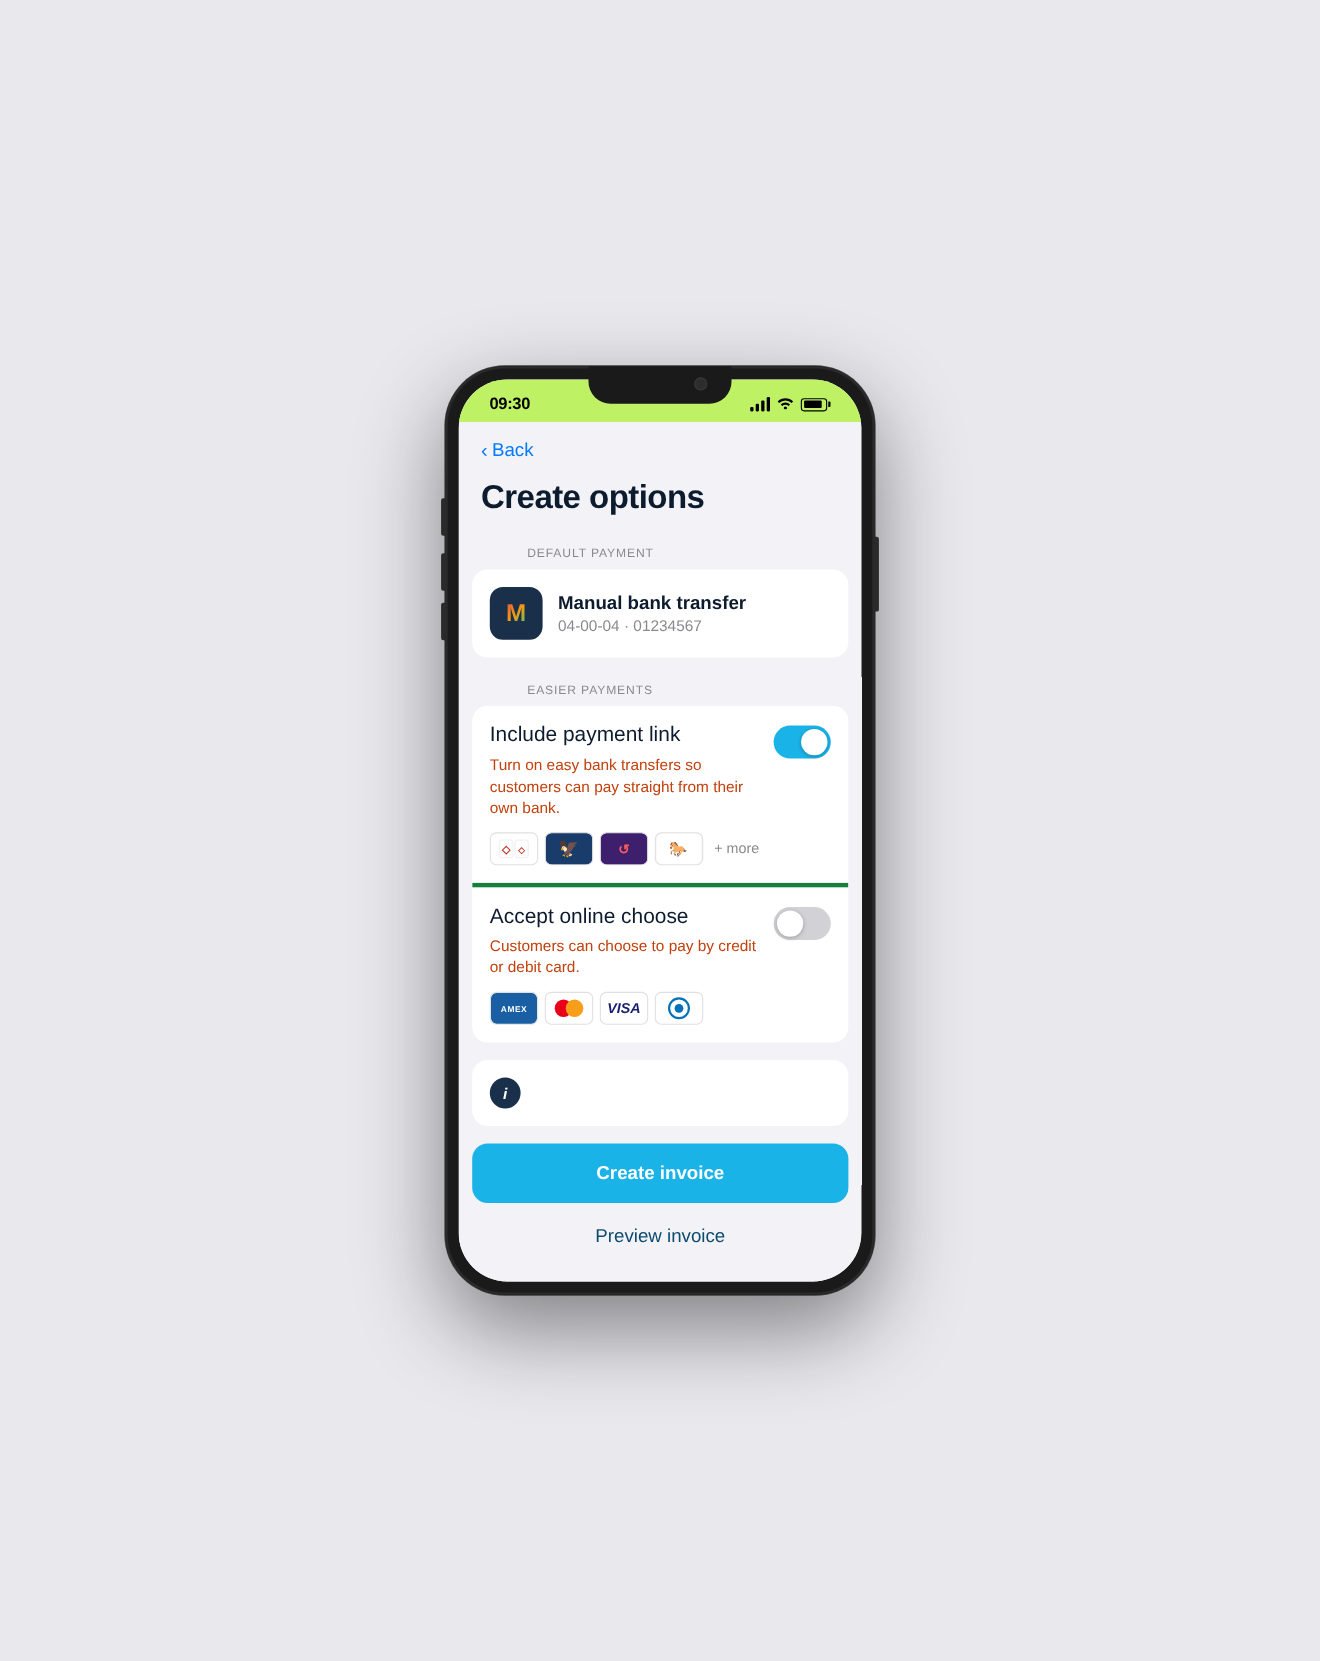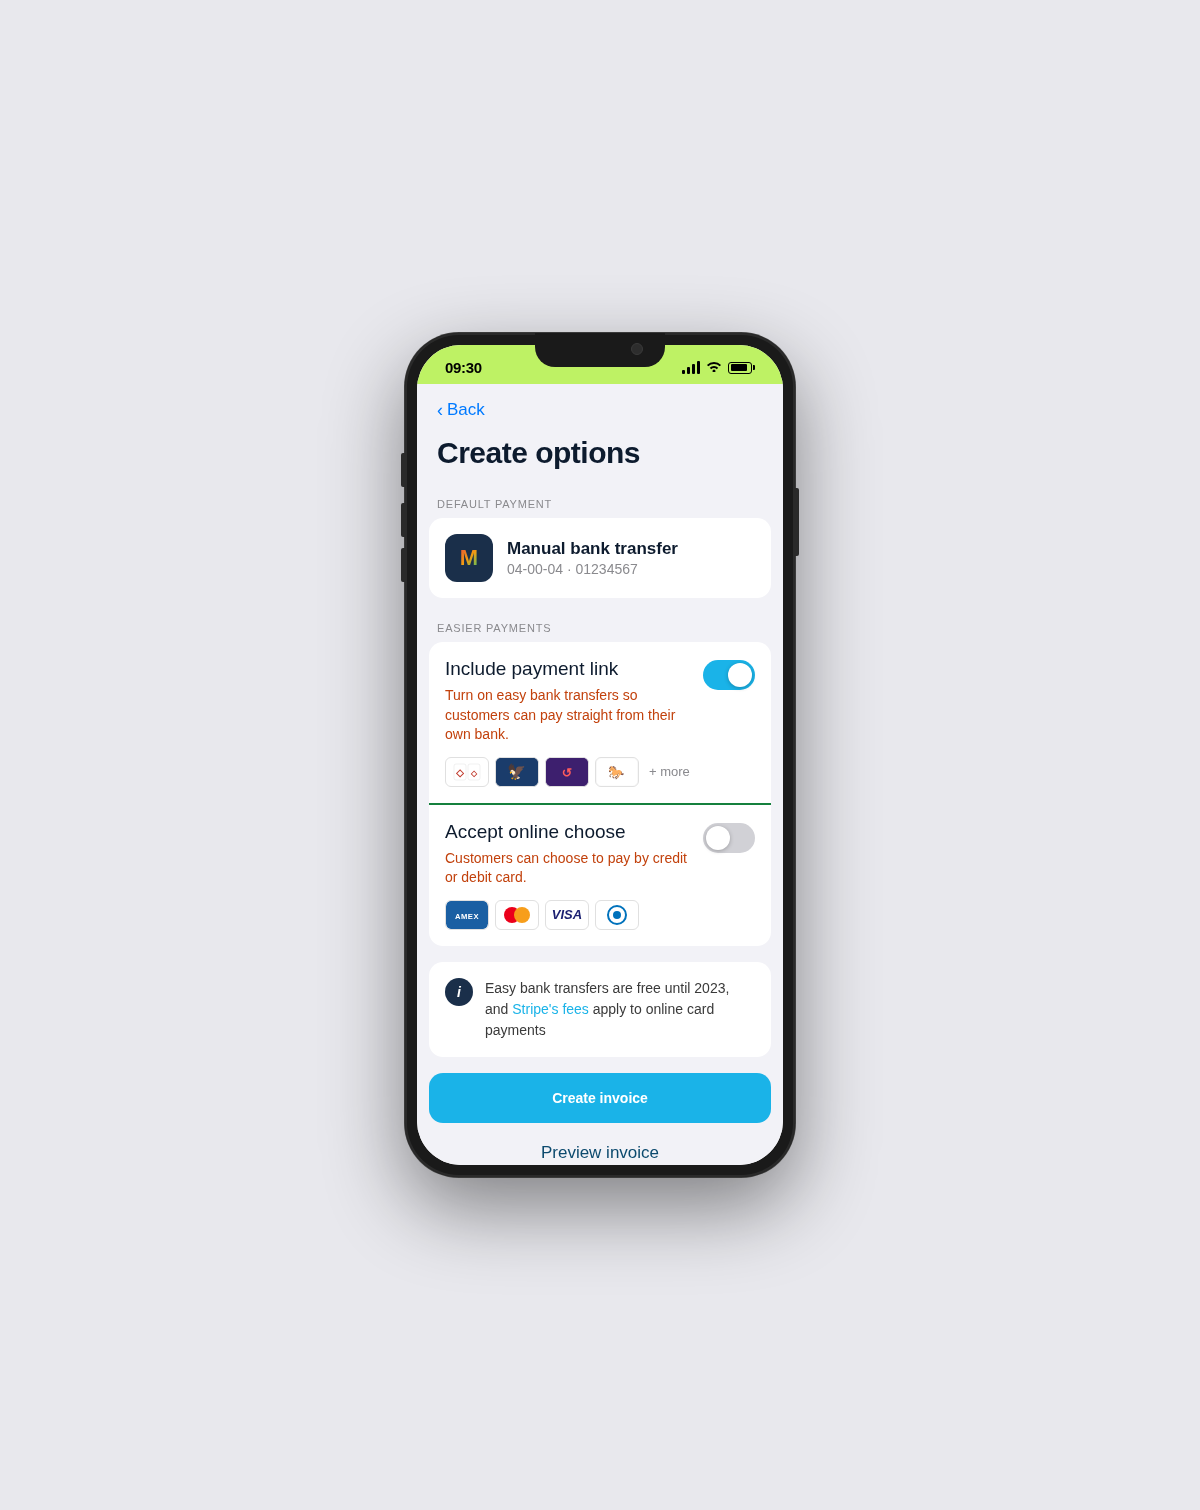--- a/index.html
+++ b/index.html
@@ -197,20 +197,21 @@
 
     
     .section-label {
       padding: 8px 20px 8px;
       font-size: 11px;
       font-weight: 500;
       color: #8a8a8e;
       letter-spacing: 0.8px;
       text-transform: uppercase;
       background: #f2f2f7;
+      margin-left: 42px;
     }
 
     
     .card {
       background: #ffffff;
       margin: 0 12px 16px;
       border-radius: 14px;
       overflow: hidden;
     }
 
@@ -256,21 +257,21 @@
     
     .easier-card {
       background: #ffffff;
       margin: 0 12px 16px;
       border-radius: 14px;
       overflow: hidden;
     }
 
     .payment-option {
       padding: 16px;
-      border-bottom: 2px solid #15803d;
+      border-bottom: 4px solid #15803d;
     }
 
     .payment-option:last-child {
       border-bottom: none;
     }
 
     .payment-option-header {
       display: flex;
       justify-content: space-between;
       align-items: flex-start;
@@ -401,21 +402,21 @@
       padding: 0 12px 8px;
     }
 
     .btn-primary {
       width: 100%;
       padding: 17px;
       background: #1ab3e8;
       border: none;
       border-radius: 14px;
       color: #ffffff;
-      font-size: 14px;
+      font-size: 17px;
       font-weight: 600;
       cursor: pointer;
       margin-bottom: 4px;
     }
 
     .btn-secondary {
       width: 100%;
       padding: 16px;
       background: transparent;
       border: none;
@@ -632,23 +633,20 @@
                 <div class="diners-inner"></div>
               </div>
             </div>
           </div>
         </div>
 
       </div>
 
       <div class="info-banner">
         <div class="info-icon">i</div>
-        <div class="info-text">
-          <span>Easy bank transfers are free until 2023, and </span><span class="info-link">Stripe's fees</span><span> apply to online card payments</span>
-        </div>
       </div>
 
       <div class="bottom-actions">
         <button class="btn-primary">Create invoice</button>
         <button class="btn-secondary">Preview invoice</button>
       </div>
 
     </div>
   </div>
 </div>

